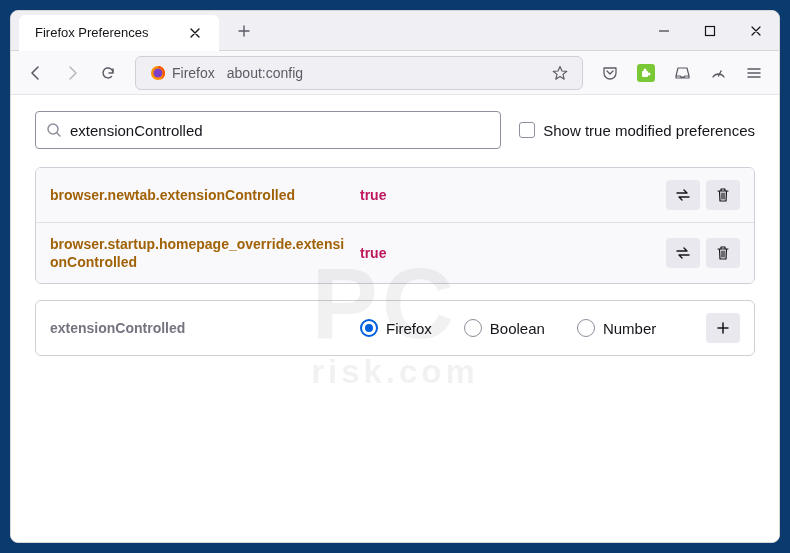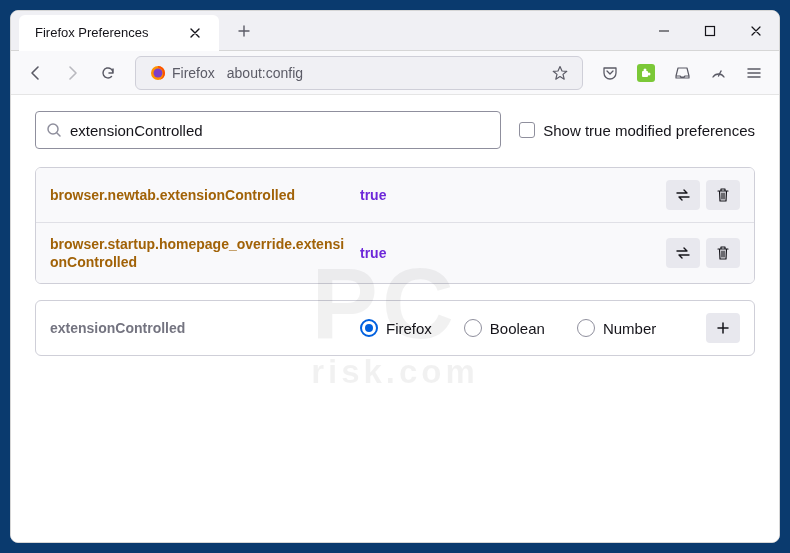--- a/index.html
+++ b/index.html
@@ -27,21 +27,21 @@
   .search-row { display: flex; align-items: center; gap: 18px; margin-bottom: 18px; }
   .search-box { flex: 1; height: 38px; border: 1px solid #8f8f9d; border-radius: 4px; display: flex; align-items: center; padding: 0 10px; gap: 8px; max-width: 480px; }
   .search-input { flex: 1; border: none; outline: none; font-size: 15px; color: #15141a; font-family: inherit; background: transparent; }
   .checkbox-row { display: flex; align-items: center; gap: 8px; font-size: 15px; color: #15141a; }
   .checkbox { width: 16px; height: 16px; border: 1px solid #8f8f9d; border-radius: 3px; }
   
   .pref-table { border: 1px solid #cfcfd8; border-radius: 6px; overflow: hidden; margin-bottom: 16px; }
   .pref-row { display: flex; align-items: center; padding: 12px 14px; border-bottom: 1px solid #e0e0e6; background: #f9f9fb; }
   .pref-row:last-child { border-bottom: none; }
   .pref-name { flex: 0 0 300px; font-weight: 700; color: #a16207; font-size: 14px; line-height: 1.3; word-break: break-word; }
-  .pref-value { flex: 1; font-weight: 700; font-size: 14px; color: #6d28d9; padding-left: 10px; }
+  .pref-value { flex: 1; font-weight: 700; font-size: 14px; color: #be185d; padding-left: 10px; }
   .pref-actions { display: flex; gap: 6px; }
   .pref-action { width: 34px; height: 30px; display: flex; align-items: center; justify-content: center; background: #e8e8ee; border-radius: 4px; cursor: pointer; }
   
   .new-pref { border: 1px solid #cfcfd8; border-radius: 6px; display: flex; align-items: center; padding: 12px 14px; }
   .new-pref-name { flex: 0 0 300px; font-weight: 700; color: #747480; font-size: 14px; }
   .radio-group { flex: 1; display: flex; gap: 32px; padding-left: 10px; align-items: center; }
   .radio-item { display: flex; align-items: center; gap: 8px; font-size: 15px; color: #15141a; }
   .radio { width: 18px; height: 18px; border: 1px solid #8f8f9d; border-radius: 50%; display: flex; align-items: center; justify-content: center; flex-shrink: 0; }
   .radio.checked { border-color: #0060df; border-width: 2px; }
   .radio.checked::after { content: ""; width: 8px; height: 8px; background: #0060df; border-radius: 50%; }

